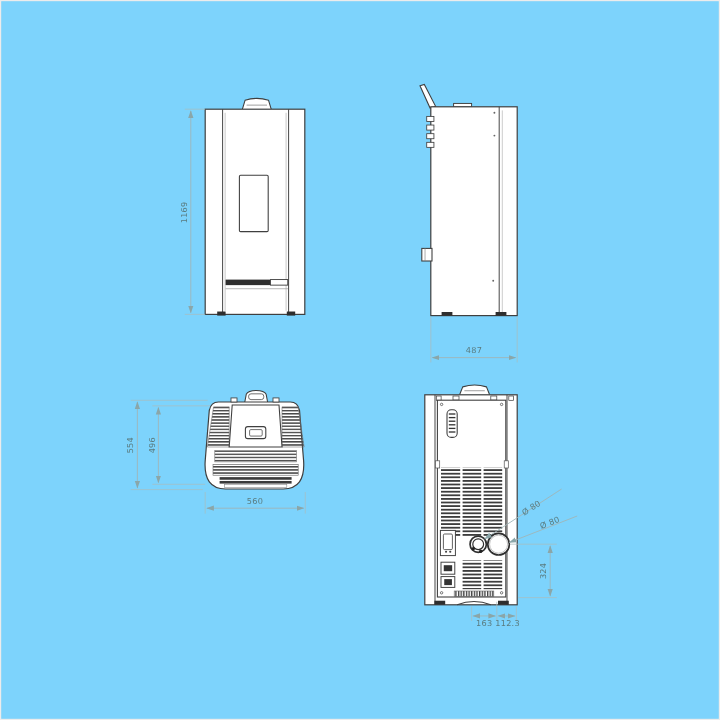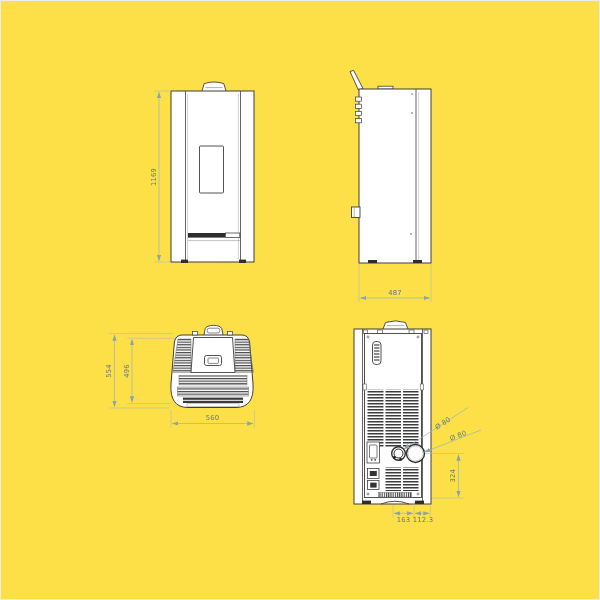--- a/index.html
+++ b/index.html
@@ -1,17 +1,17 @@
 <!DOCTYPE html>
 <html><head>
 <meta charset="utf-8">
 <style>
   html,body{margin:0;padding:0;background:#fff;}
   .canvas{
-    position:relative;width:598px;height:598px;background:#fde047;
+    position:relative;width:598px;height:598px;background:#7dd3fc;
     border:1px solid #ececec;overflow:hidden;
     font-family:"DejaVu Sans","Liberation Sans",sans-serif;
   }
   svg{display:block}
   text.dim{
     font-family:"DejaVu Sans","Liberation Sans",sans-serif;
     font-size:6.8px;fill:#5a7c80;letter-spacing:.2px;
   }
   .bodyline{stroke:#3f3f3f;fill:#ffffff;}
   .dimline{stroke:#9fb5b8;stroke-width:.75;fill:none;}

